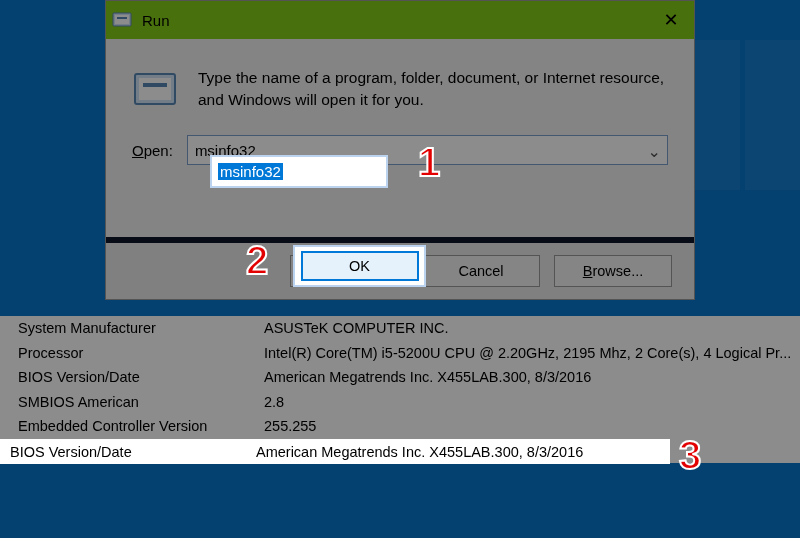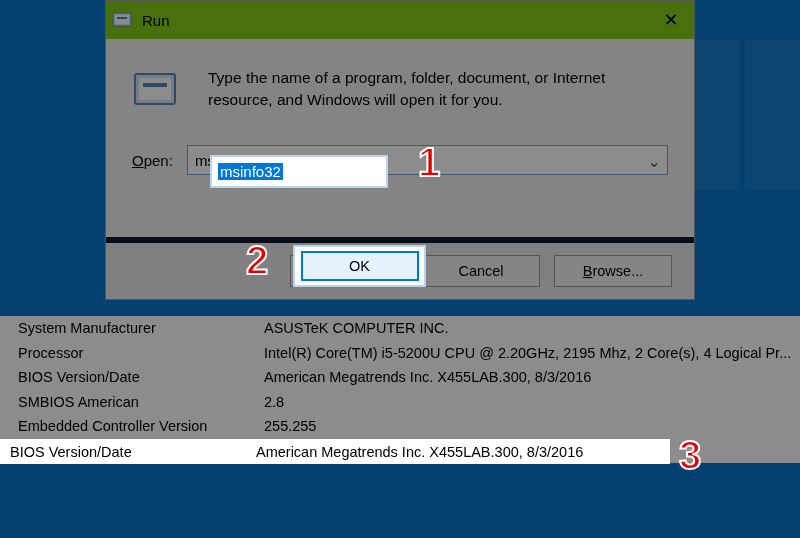--- a/index.html
+++ b/index.html
@@ -20,24 +20,24 @@
   .run{position:absolute;left:105px;top:0;width:590px;height:300px;
        background:#f0f0f0;border:1px solid #9a9a9a;z-index:2}
   .titlebar{height:38px;background:#84cc16;display:flex;align-items:center;
             padding:0 6px;color:#000;font-size:15px}
   .titlebar .icon{width:20px;height:20px;margin-right:10px;display:flex;
                   align-items:center;justify-content:center}
   .titlebar .title{flex:1}
   .titlebar .close{width:46px;height:38px;display:flex;align-items:center;
                    justify-content:center;font-size:18px;color:#000;margin:-0 -6px 0 0}
   .body{padding:28px 26px 0 26px}
-  .prompt-row{display:flex;gap:30px;align-items:flex-start}
+  .prompt-row{display:flex;gap:20px;align-items:flex-start}
   .run-glyph{width:46px;height:46px;flex:0 0 46px}
   .prompt{font-size:15.5px;color:#000;line-height:1.45}
-  .open-row{display:flex;align-items:center;gap:14px;margin-top:32px}
+  .open-row{display:flex;align-items:center;gap:14px;margin-top:22px}
   .open-label{font-size:15px;color:#000}
   .open-label u{text-decoration:underline}
   .combo{position:relative;flex:1;height:30px;border:1px solid #7a9fce;background:#fff}
   .combo .chev{position:absolute;right:6px;top:6px;color:#555}
   .combo input{position:absolute;left:3px;top:3px;height:22px;border:none;outline:none;
                font-size:15px;padding:0 4px;background:transparent;width:150px}
   .btn-row{position:absolute;left:0;right:0;bottom:0;height:62px;background:#e9e9e9;
            border-top:6px solid #0f172a;display:flex;justify-content:flex-end;
            align-items:center;gap:14px;padding:0 22px}
   .btn{min-width:118px;height:32px;border:1px solid #9a9a9a;background:#f3f3f3;

